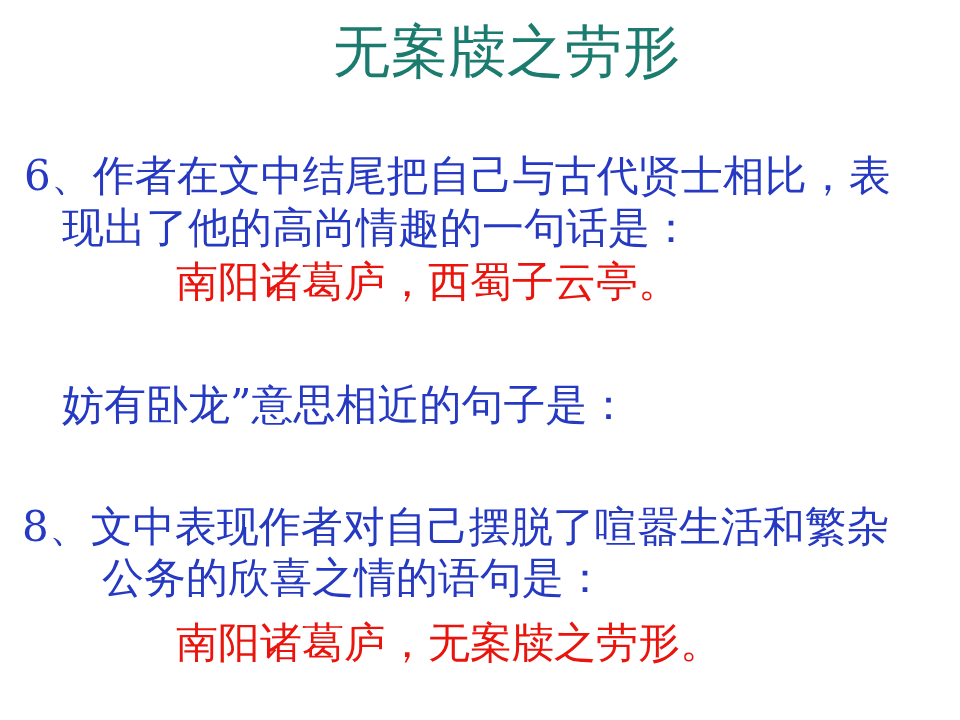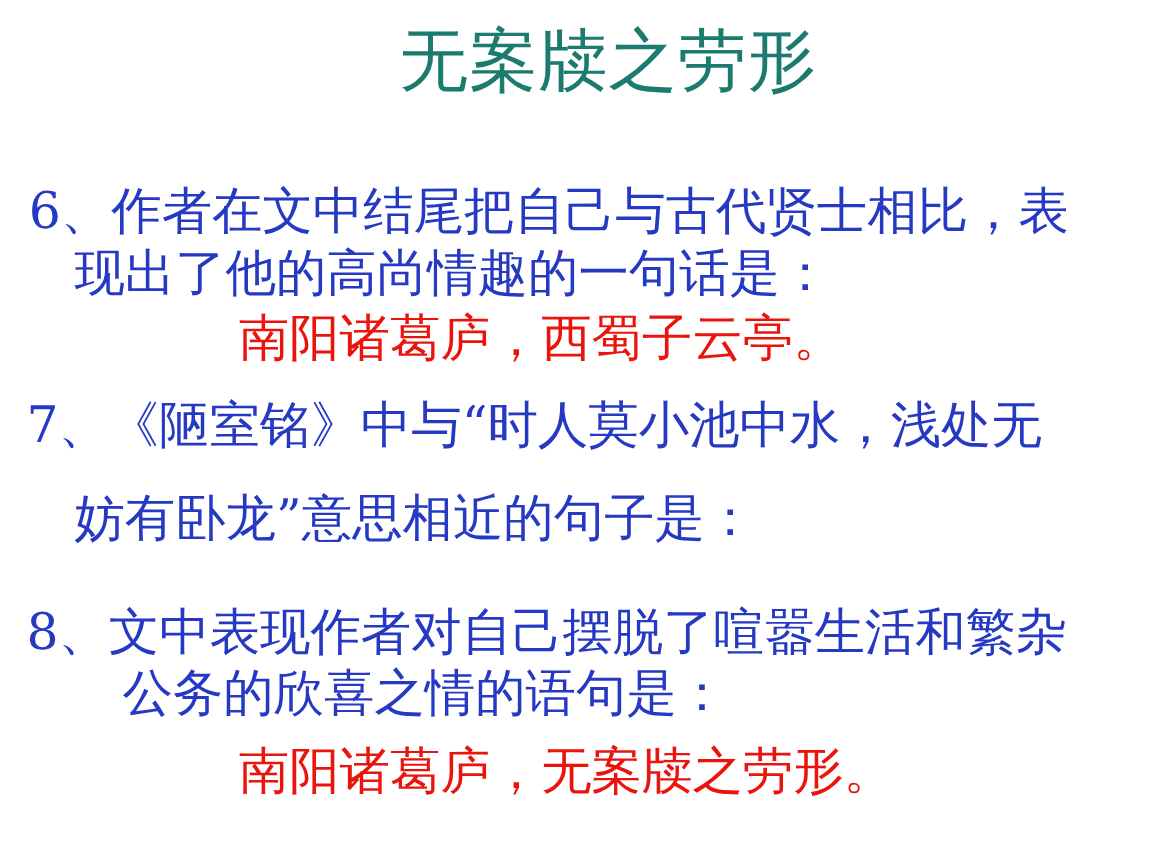--- a/index.html
+++ b/index.html
@@ -28,45 +28,44 @@
     white-space: nowrap;
   }
   .line {
     position: absolute;
     white-space: nowrap;
     font-size: 42px;
     line-height: 1.15;
     text-align: center;
   }
   .q { color: #2539C2; }
-  .a { color: #EA140D; margin-left: 23px; }
+  .a { color: #EA140D; }
 
   .q6l1 { left: 24px;  top: 152px; }
   .q6l2 { left: 62px;  top: 204px; }
   .a6   { left: 176px; top: 258px; }
 
   .q7l1 { left: 22px;  top: 330px; }
-  .q7l2 { left: 62px;  top: 381px; margin-top: 27px; }
+  .q7l2 { left: 62px;  top: 381px; }
   .a7   { left: 176px; top: 443px; }
 
   .q8l1 { left: 22px;  top: 503px; }
   .q8l2 { left: 62px;  top: 554px; margin-left: 40px; }
   .a8   { left: 176px; top: 619px; }
 </style>
 </head>
 <body>
 
 <div class="slide">
 
   <div class="slide-title">无案牍之劳形</div>
 
   <div class="line q q6l1">6、作者在文中结尾把自己与古代贤士相比，表</div>
   <div class="line q q6l2">现出了他的高尚情趣的一句话是：</div>
   <div class="line a a6">南阳诸葛庐，西蜀子云亭。</div>
 
-  <div class="line q q7l1">7、《陋室铭》中与“时人莫小池中水，浅处无</div>
   <div class="line q q7l2">妨有卧龙”意思相近的句子是：</div>
 
   <div class="line q q8l1">8、文中表现作者对自己摆脱了喧嚣生活和繁杂</div>
   <div class="line q q8l2">公务的欣喜之情的语句是：</div>
   <div class="line a a8">南阳诸葛庐，无案牍之劳形。</div>
 
 </div>
 
 </body></html>

